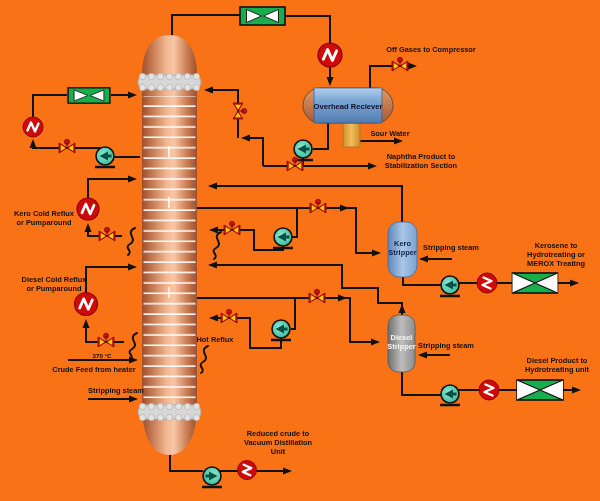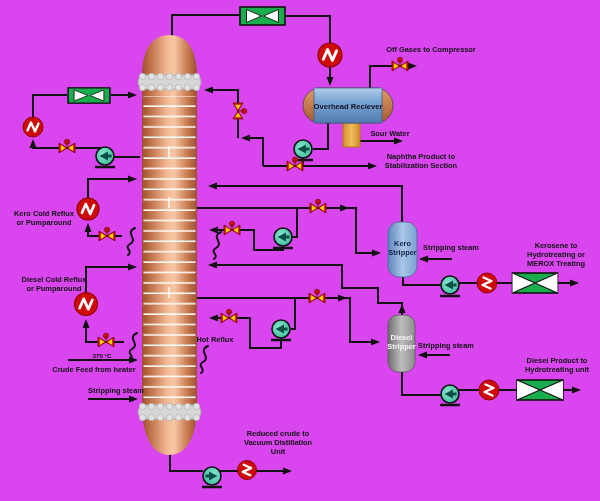--- a/index.html
+++ b/index.html
@@ -1,16 +1,16 @@
 <!DOCTYPE html>
 <html><head>
 <meta charset="utf-8">
 <style>
   html,body{margin:0;padding:0;background:#fff;}
-  .canvas{position:relative;width:600px;height:501px;background:#d946ef;overflow:hidden;}
+  .canvas{position:relative;width:600px;height:501px;background:#f97316;overflow:hidden;}
   svg{position:absolute;left:0;top:0;}
   text{font-family:"Liberation Sans",sans-serif;font-weight:bold;fill:#111;font-size:7.4px;}
   .lbl-sm{font-size:6.2px;}
   .lbl-recv{font-size:7.6px;fill:#101028;}
   .lbl-kero{font-size:7.4px;fill:#12224e;}
   .lbl-diesel{font-size:7.4px;fill:#f5f5f5;}
   .pipe{stroke:#111;stroke-width:2;fill:none;}
   .tray-notch{stroke:#fff;stroke-width:1.5;fill:none;}
 </style>
 </head>

